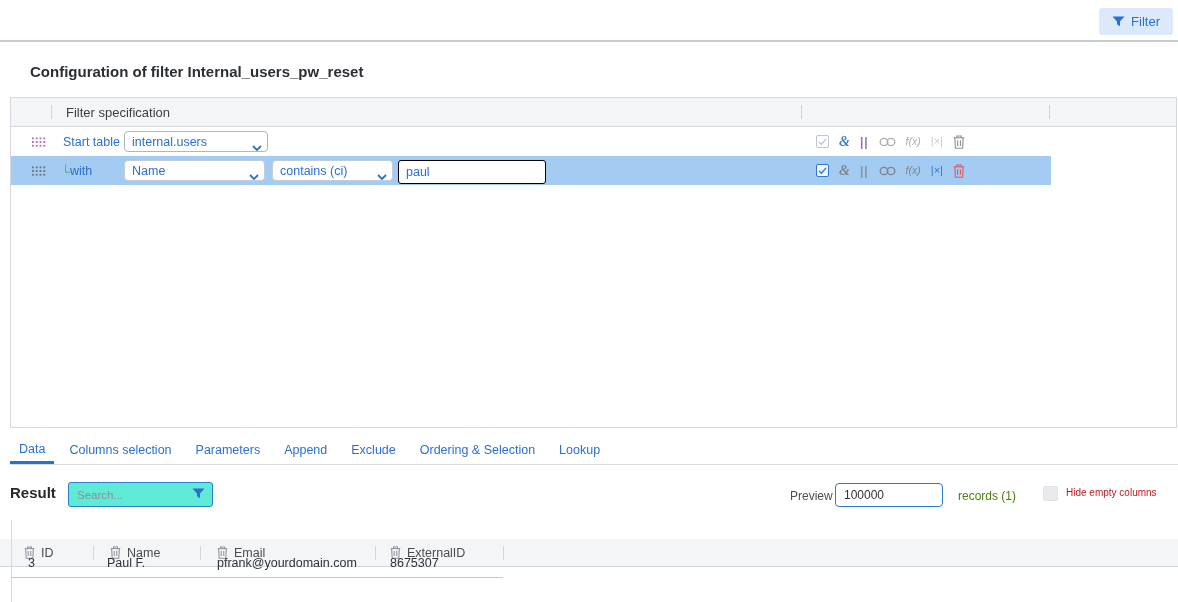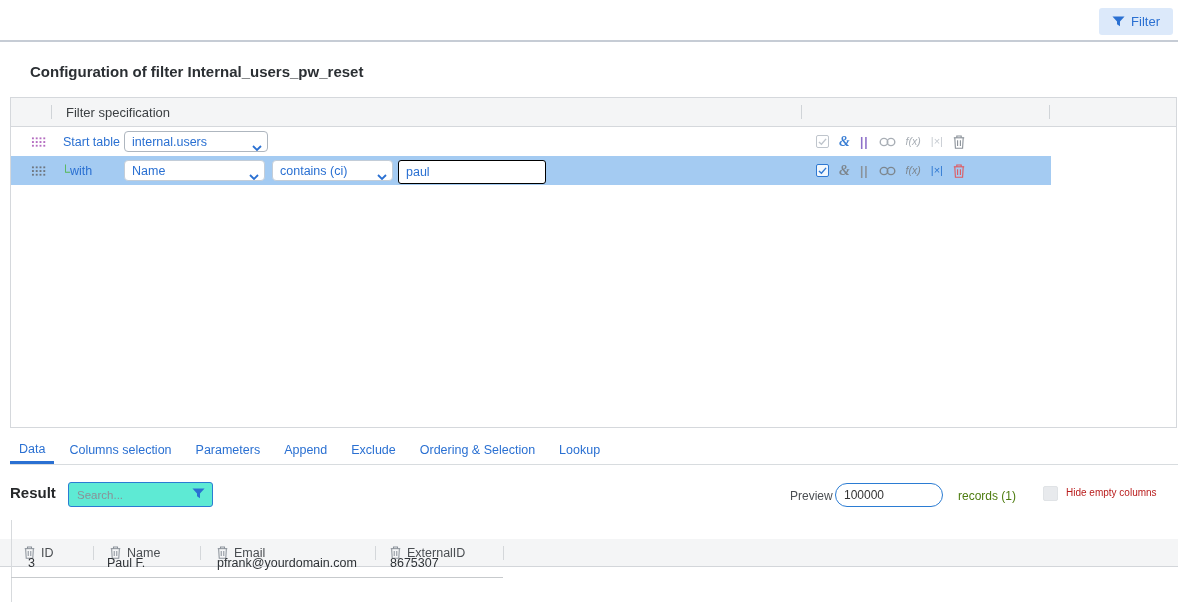--- a/index.html
+++ b/index.html
@@ -57,21 +57,21 @@
   
   .result-title{position:absolute;top:484px;left:10px;font-size:15px;font-weight:700;color:#26282a;}
   .search-box{position:absolute;top:482px;left:68px;width:145px;height:25px;border:1px solid #2b7cd3;
               border-radius:3px;box-sizing:border-box;background:#5eead4;}
   .search-box input{border:none;outline:none;width:100%;height:100%;padding:0 26px 0 8px;font-size:11.5px;
               color:#444;box-sizing:border-box;background:transparent;font-family:inherit;}
   .search-box input::placeholder{color:#8a9097;}
   .search-funnel{position:absolute;right:7px;top:50%;transform:translateY(-50%);color:#2a70d2;cursor:pointer;}
   .preview-label{position:absolute;top:489px;left:790px;font-size:12px;color:#4a4e52;}
   .preview-input{position:absolute;top:483px;left:835px;width:108px;height:24px;border:1px solid #2b7cd3;
-              border-radius:12px;padding:0 8px;font-size:12px;color:#333;box-sizing:border-box;
+              border-radius:4px;padding:0 8px;font-size:12px;color:#333;box-sizing:border-box;
               font-family:inherit;outline:none;}
   .records-label{position:absolute;top:489px;left:958px;font-size:12px;color:#4d7c0f;}
   .hide-cb{position:absolute;top:486px;left:1043px;width:15px;height:15px;background:#e8eaed;
               border:1px solid #e0e3e6;border-radius:2px;box-sizing:border-box;cursor:pointer;}
   .hide-label{position:absolute;top:487px;left:1066px;font-size:10px;color:#b91c1c;}
 
   
   .tbl-header{position:absolute;top:520px;left:0;width:1178px;height:28px;background:#f4f5f6;
               border-bottom:1px solid #d3d6da;box-sizing:border-box;margin-top:19px;}
   .tbl-header .vdiv{background:#d4d7da;}

